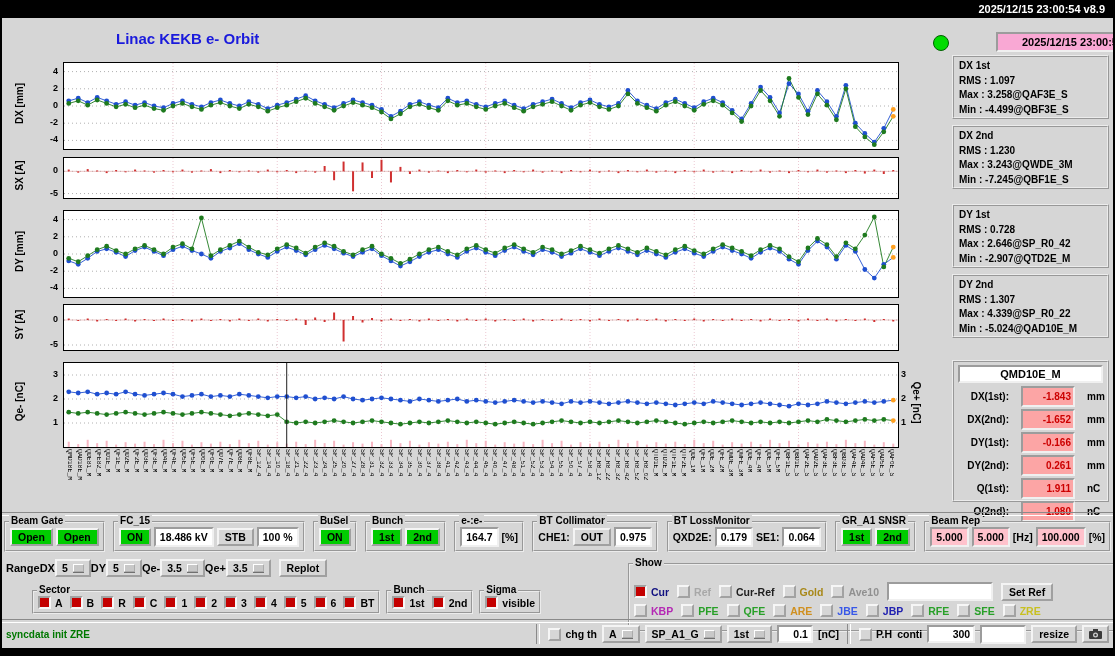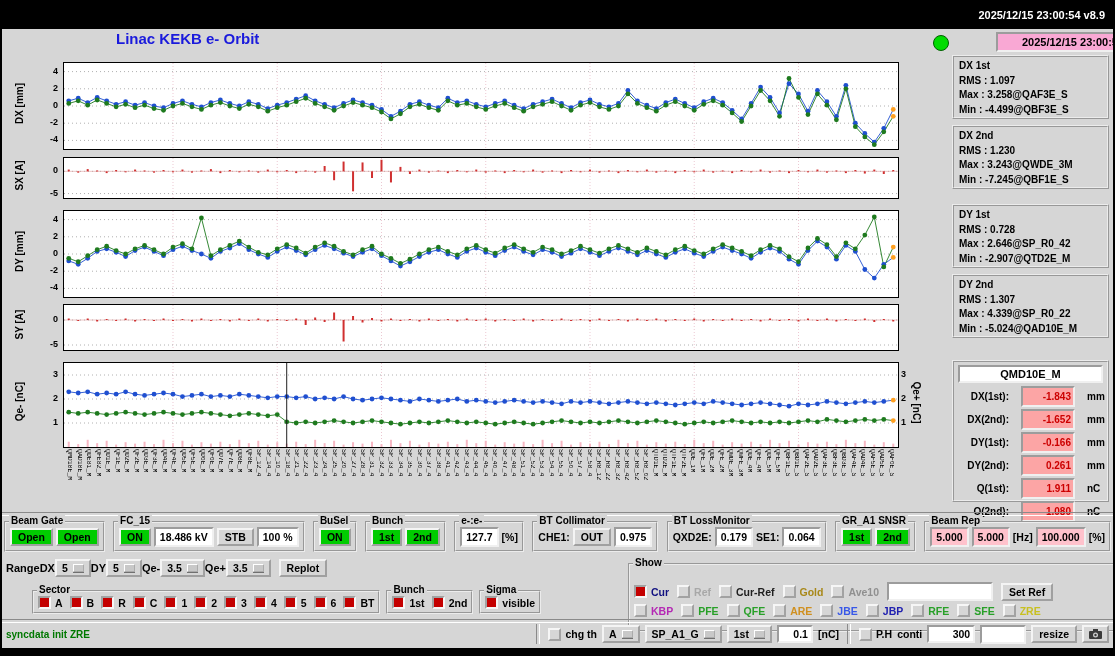--- a/index.html
+++ b/index.html
@@ -1,19 +1,19 @@
 <!DOCTYPE html>
 <html><head>
 <meta charset="utf-8">
 <style>
   html,body{margin:0;padding:0;}
   #app{position:relative;width:1115px;height:656px;background:#d6d6d6;overflow:hidden;
        font-family:"Liberation Sans","DejaVu Sans",sans-serif;font-size:11px;color:#000;}
   .winframe{position:absolute;inset:0;border:2px solid #000;pointer-events:none;z-index:60;}
-  .topbar{position:absolute;top:0;left:0;right:0;height:29px;background:#000;color:#fff;
+  .topbar{position:absolute;top:0;left:0;right:0;height:18px;background:#000;color:#fff;
           display:flex;justify-content:flex-end;align-items:center;padding-right:10px;
           font-weight:bold;font-size:11px;z-index:50;}
   .app-title{position:absolute;top:30px;left:116px;font-size:15px;font-weight:bold;color:#1a1adc;}
   .status-dot{position:absolute;top:35px;left:933px;width:14px;height:14px;border-radius:50%;
               background:#00dc00;border:1px solid #006000;}
   .timebox{position:absolute;top:32px;left:996px;width:150px;height:16px;border:2px inset #f0f0f0;
            background:#f9a8d4;font-weight:bold;text-align:center;line-height:16px;font-size:11px;}
   
   .stat{position:absolute;left:952px;width:157px;height:64px;border:2px ridge #ececec;
         padding:2px 5px;box-sizing:border-box;}
@@ -1171,21 +1171,21 @@
     <div class="grp">
       <span class="grp-label">Bunch</span>
       <div class="grp-body">
         <button class="btn green">1st</button>
         <button class="btn green">2nd</button>
       </div>
     </div>
     <div class="grp">
       <span class="grp-label">e-:e-</span>
       <div class="grp-body">
-        <span class="sunken">127.7</span>
+        <span class="sunken">164.7</span>
         <span class="unit">[%]</span>
       </div>
     </div>
     <div class="grp">
       <span class="grp-label">BT Collimator</span>
       <div class="grp-body">
         <span class="unit">CHE1:</span>
         <button class="btn">OUT</button>
         <span class="sunken">0.975</span>
       </div>

